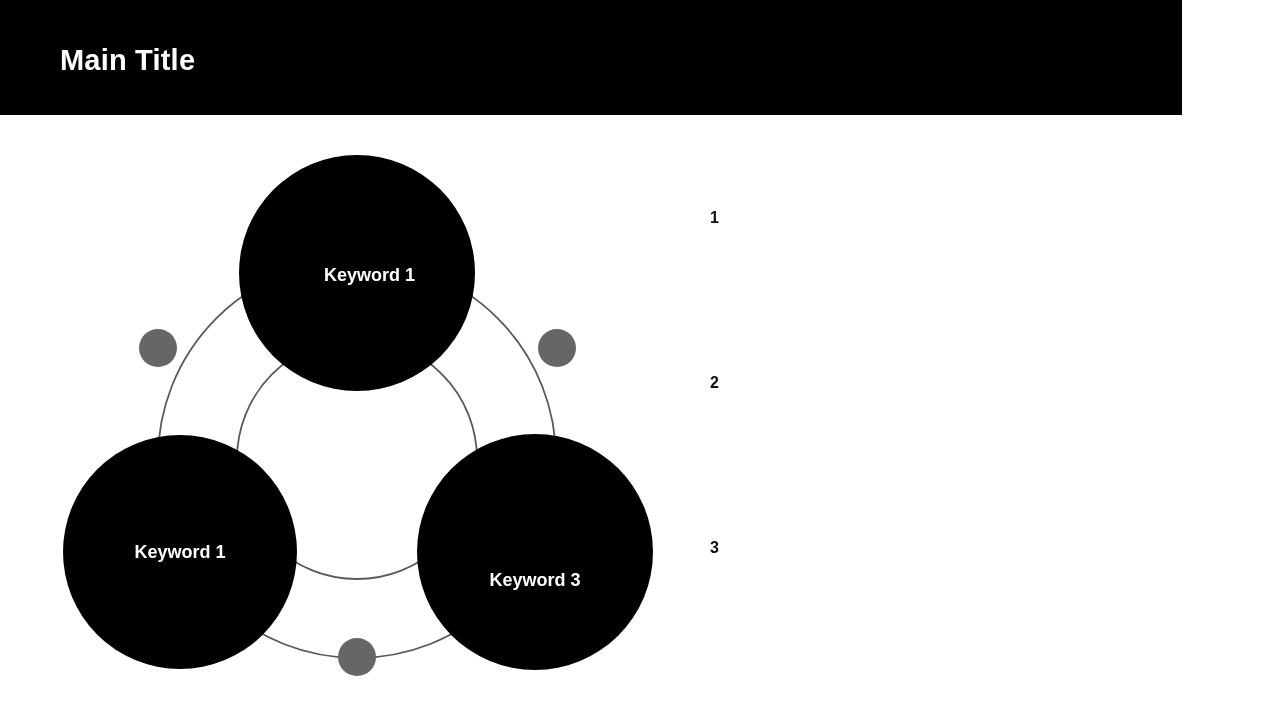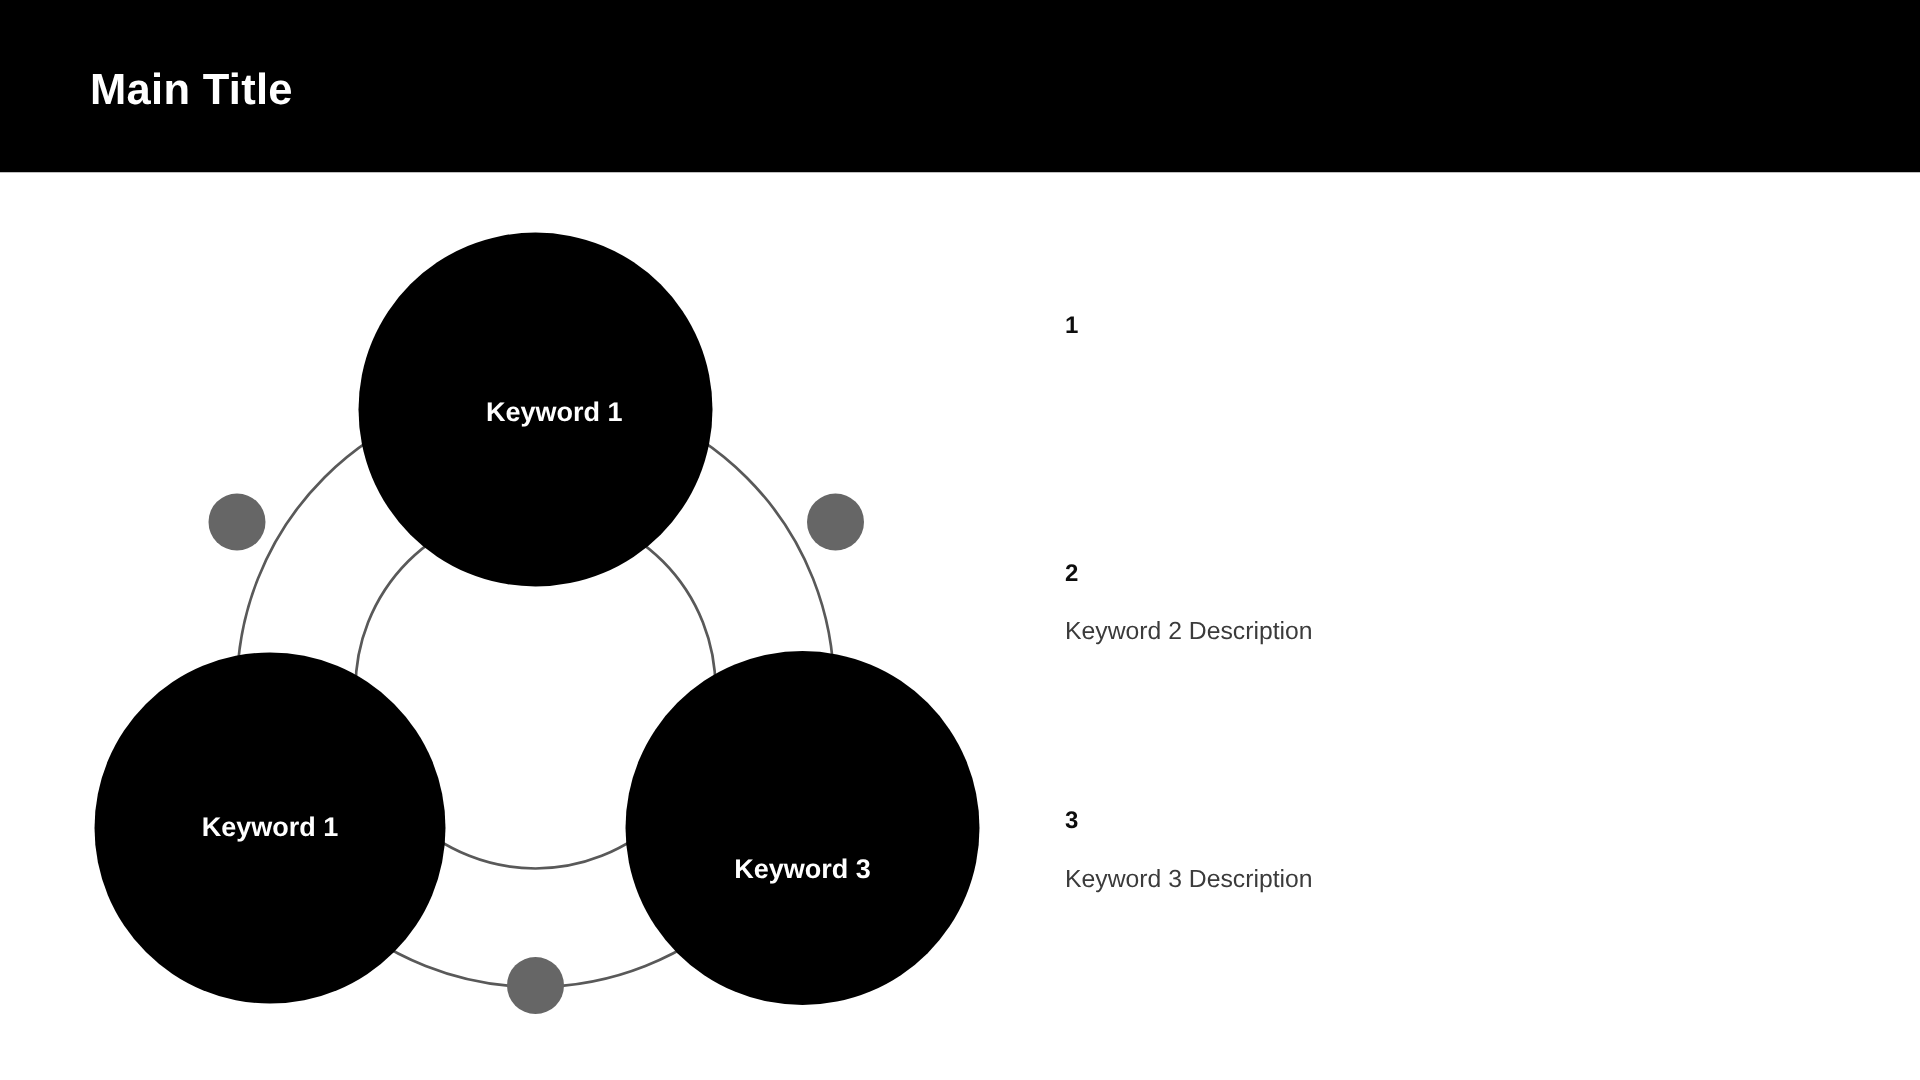--- a/index.html
+++ b/index.html
@@ -13,21 +13,21 @@
     font-family: "Liberation Sans", sans-serif;
     overflow: hidden;
     position: relative;
   }
 
   
   .header-bar {
     position: absolute;
     left: 0;
     top: 0;
-    width: 1280px;
+    width: 1182px;
     height: 115px;
     background: #000000;
   }
   .header-title {
     position: absolute;
     left: 60px;
     top: 42px;
     font-size: 29px;
     font-weight: bold;
     color: #ffffff;
@@ -131,22 +131,20 @@
   </div>
 
   <div class="detail-list">
 
     <div class="detail-item i0">
       <div class="detail-index">1</div>
     </div>
 
     <div class="detail-item i1">
       <div class="detail-index">2</div>
-      <div class="detail-text">Keyword 2 Description</div>
     </div>
 
     <div class="detail-item i2">
       <div class="detail-index">3</div>
-      <div class="detail-text">Keyword 3 Description</div>
     </div>
 
   </div>
 </div>
 
 </body></html>

